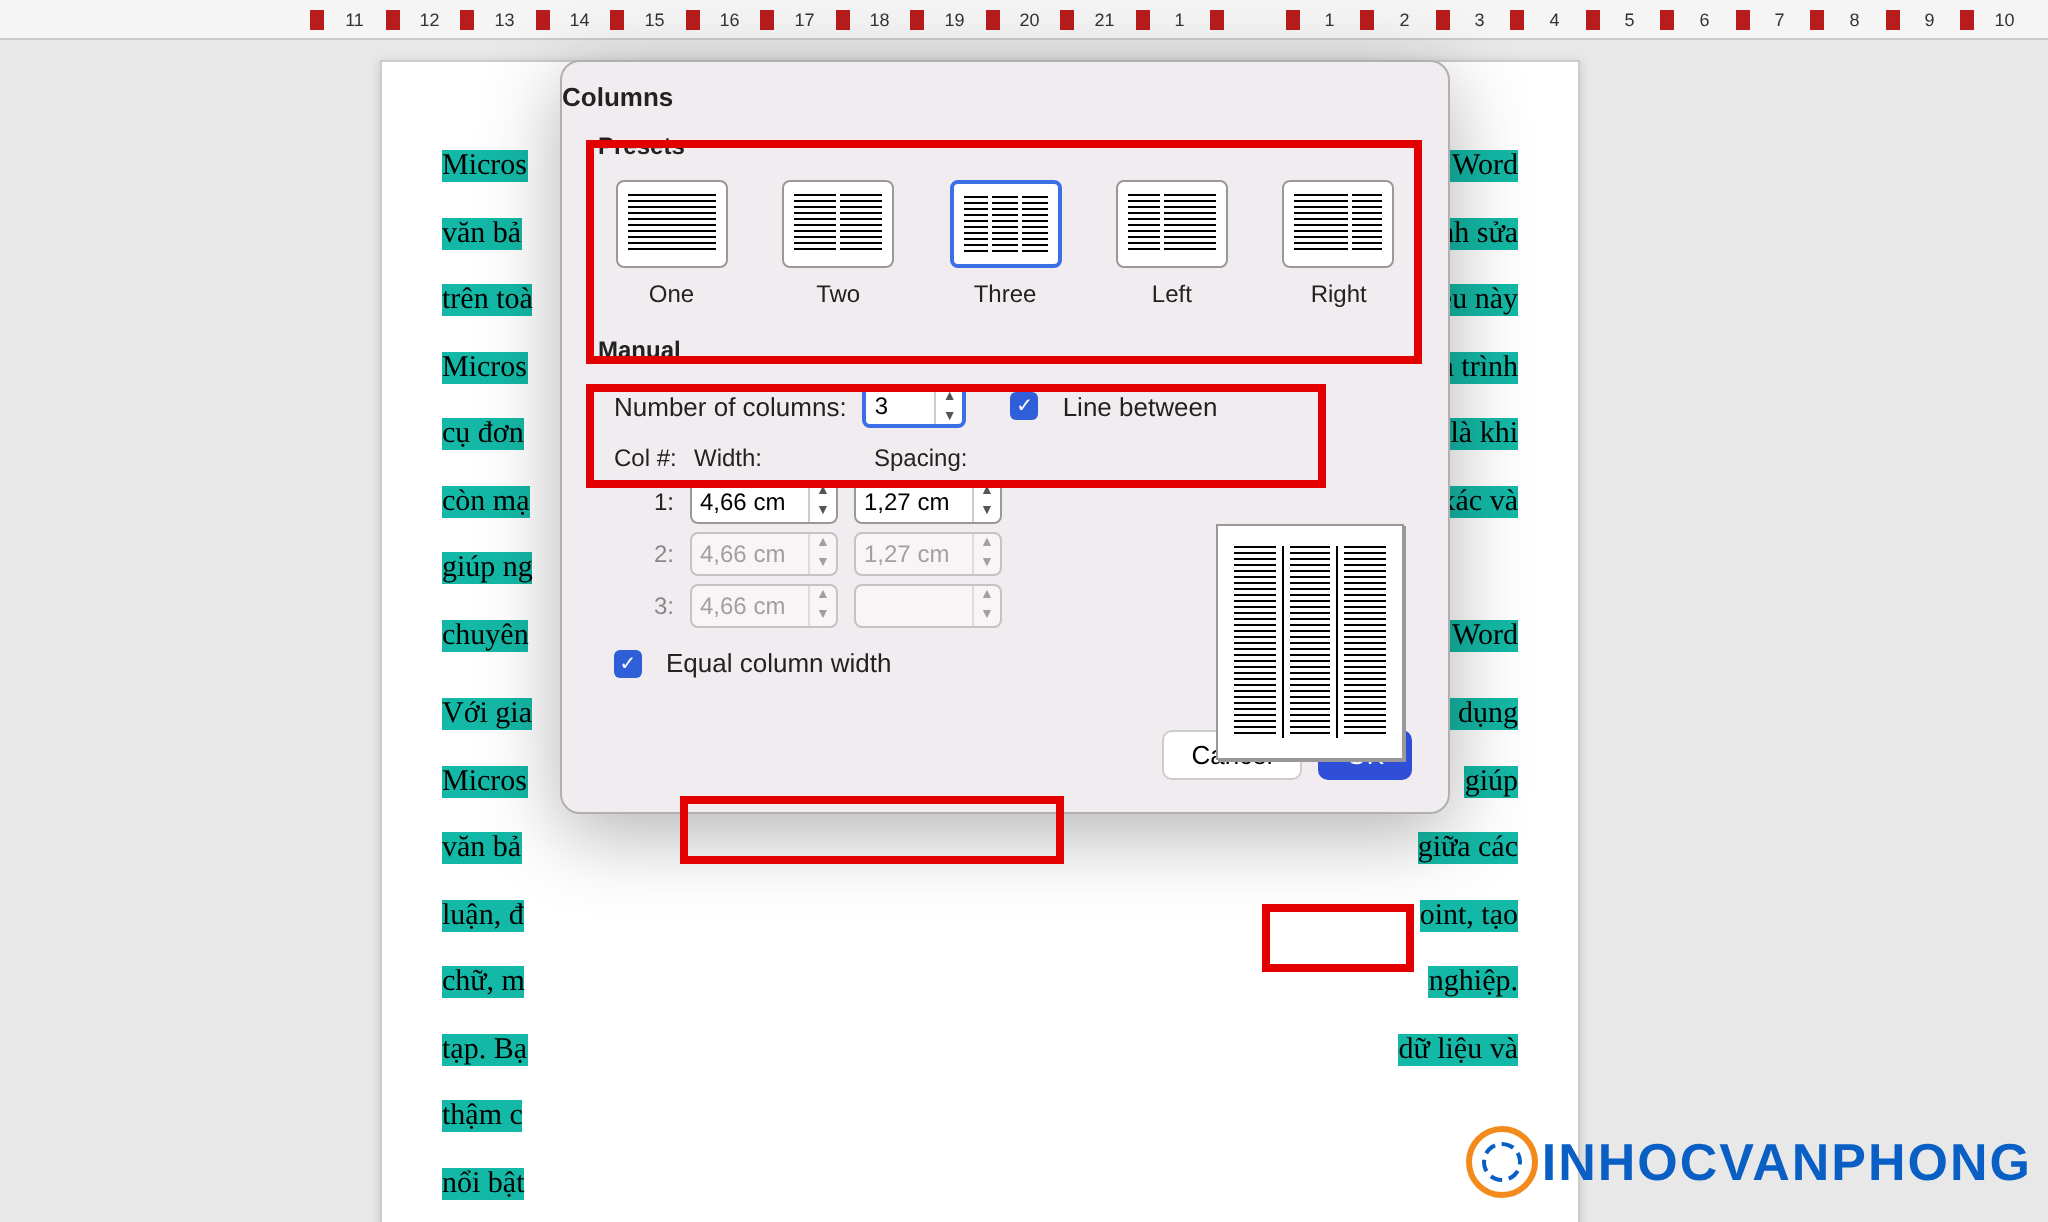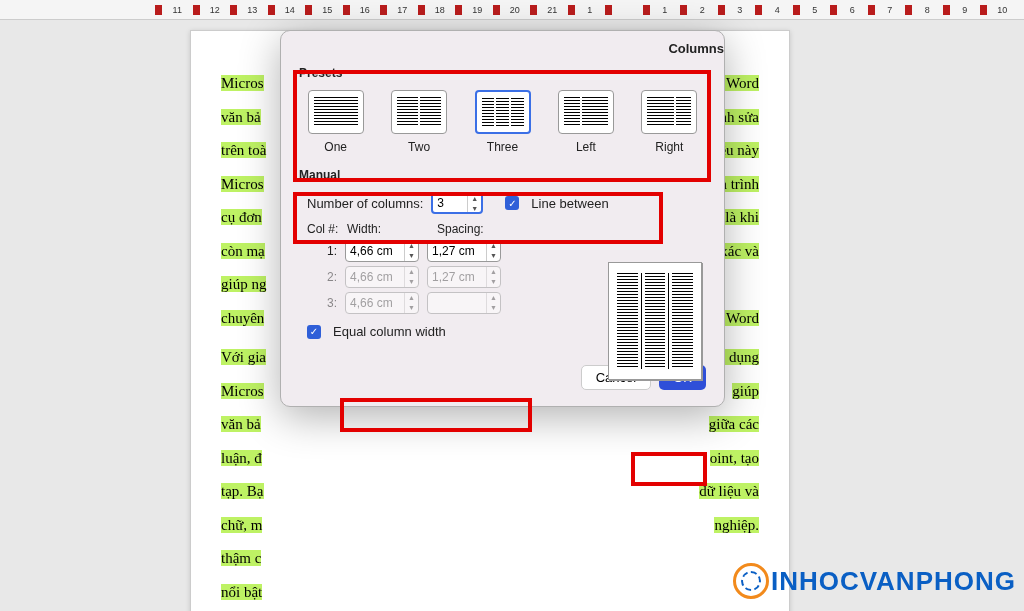--- a/index.html
+++ b/index.html
@@ -1,23 +1,23 @@
 <!DOCTYPE html>
 <html><head>
 <meta charset="utf-8">
 <style>
   * { box-sizing: border-box; margin: 0; padding: 0; }
   body { font-family: -apple-system, "Helvetica Neue", Arial, sans-serif; font-size: 13px; background: #e8e8e8; width: 1024px; height: 611px; overflow: hidden; position: relative; }
   .ruler { position: absolute; top: 0; left: 0; right: 0; height: 20px; background: #f5f5f5; border-bottom: 1px solid #ccc; display: flex; align-items: center; font-size: 9px; color: #333; overflow: hidden; padding-left: 155px; }
   .ruler-seg { width: 37.5px; text-align: center; border-left: 7px solid #b91c1c; height: 10px; line-height: 10px; }
   .page { position: absolute; top: 30px; left: 190px; width: 600px; height: 800px; background: #fff; border: 1px solid #ccc; box-shadow: 0 1px 5px rgba(0,0,0,.15); padding: 40px 30px; font-family: "Times New Roman", serif; font-size: 15px; line-height: 1.7; color: #000; }
-  .sel1 { background: #bef264; display: inline; }
+  .sel1 { background: #14b8a6; display: inline; }
   .page p { margin-bottom: 8px; }
   .dialog { position: absolute; top: 30px; left: 280px; width: 445px; background: #f1ecf0; border: 1px solid #b0b0b0; border-radius: 10px; box-shadow: 0 10px 40px rgba(0,0,0,.3); font-size: 13px; color: #222; }
-  .dlg-title { text-align: right; font-weight: 600; padding: 10px 0 6px; font-size: 13px; }
+  .dlg-title { text-align: left; font-weight: 600; padding: 10px 0 6px; font-size: 13px; }
   .dlg-body { padding: 4px 18px 16px; position: relative; }
   .section-label { font-weight: 600; font-size: 12px; margin-bottom: 6px; }
   .presets-row { display: flex; gap: 14px; justify-content: space-between; padding: 4px 2px 8px; }
   .preset { flex: 1; text-align: center; cursor: pointer; }
   .preset-thumb { width: 56px; height: 44px; background: #fff; border: 1px solid #999; border-radius: 4px; margin: 0 auto 6px; display: flex; padding: 6px 5px; gap: 2px; }
   .preset-thumb.sel { border: 2px solid #3b6fe6; }
   .pt-col { flex: 1; background: repeating-linear-gradient(to bottom, #000 0 1px, transparent 1px 3px); }
   .preset-label { font-size: 12px; }
   .row-line { display: flex; align-items: center; gap: 8px; padding: 4px 0; font-size: 13px; }
   .spin { display: inline-flex; align-items: center; border: 1px solid #999; border-radius: 4px; background: #fff; height: 22px; }
@@ -87,22 +87,22 @@
   <p><span class="sel1">trên toà</span><span style="float:right"><span class="sel1">Điều này</span></span></p>
   <p><span class="sel1">Micros</span><span style="float:right"><span class="sel1">à trình</span></span></p>
   <p><span class="sel1">cụ đơn</span><span style="float:right"><span class="sel1">là khi</span></span></p>
   <p><span class="sel1">còn mạ</span><span style="float:right"><span class="sel1">xác và</span></span></p>
   <p><span class="sel1">giúp ng</span></p>
   <p><span class="sel1">chuyên</span><span style="float:right"><span class="sel1">soft Word</span></span></p>
   <p style="margin-top:14px"><span class="sel1">Với gia</span><span style="float:right"><span class="sel1">g dụng</span></span></p>
   <p><span class="sel1">Micros</span><span style="float:right"><span class="sel1">giúp</span></span></p>
   <p><span class="sel1">văn bả</span><span style="float:right"><span class="sel1">giữa các</span></span></p>
   <p><span class="sel1">luận, đ</span><span style="float:right"><span class="sel1">oint, tạo</span></span></p>
+  <p><span class="sel1">chữ, m</span><span style="float:right"><span class="sel1">nghiệp.</span></span></p>
   <p><span class="sel1">tạp. Bạ</span><span style="float:right"><span class="sel1">dữ liệu và</span></span></p>
-  <p><span class="sel1">chữ, m</span><span style="float:right"><span class="sel1">nghiệp.</span></span></p>
   <p><span class="sel1">thậm c</span></p>
   <p><span class="sel1">nổi bật</span></p>
 
 </div>
 
 <div class="dialog">
   <div class="dlg-title">Columns</div>
   <div class="dlg-body">
     <div class="section-label">Presets</div>
     <div class="presets-row">

